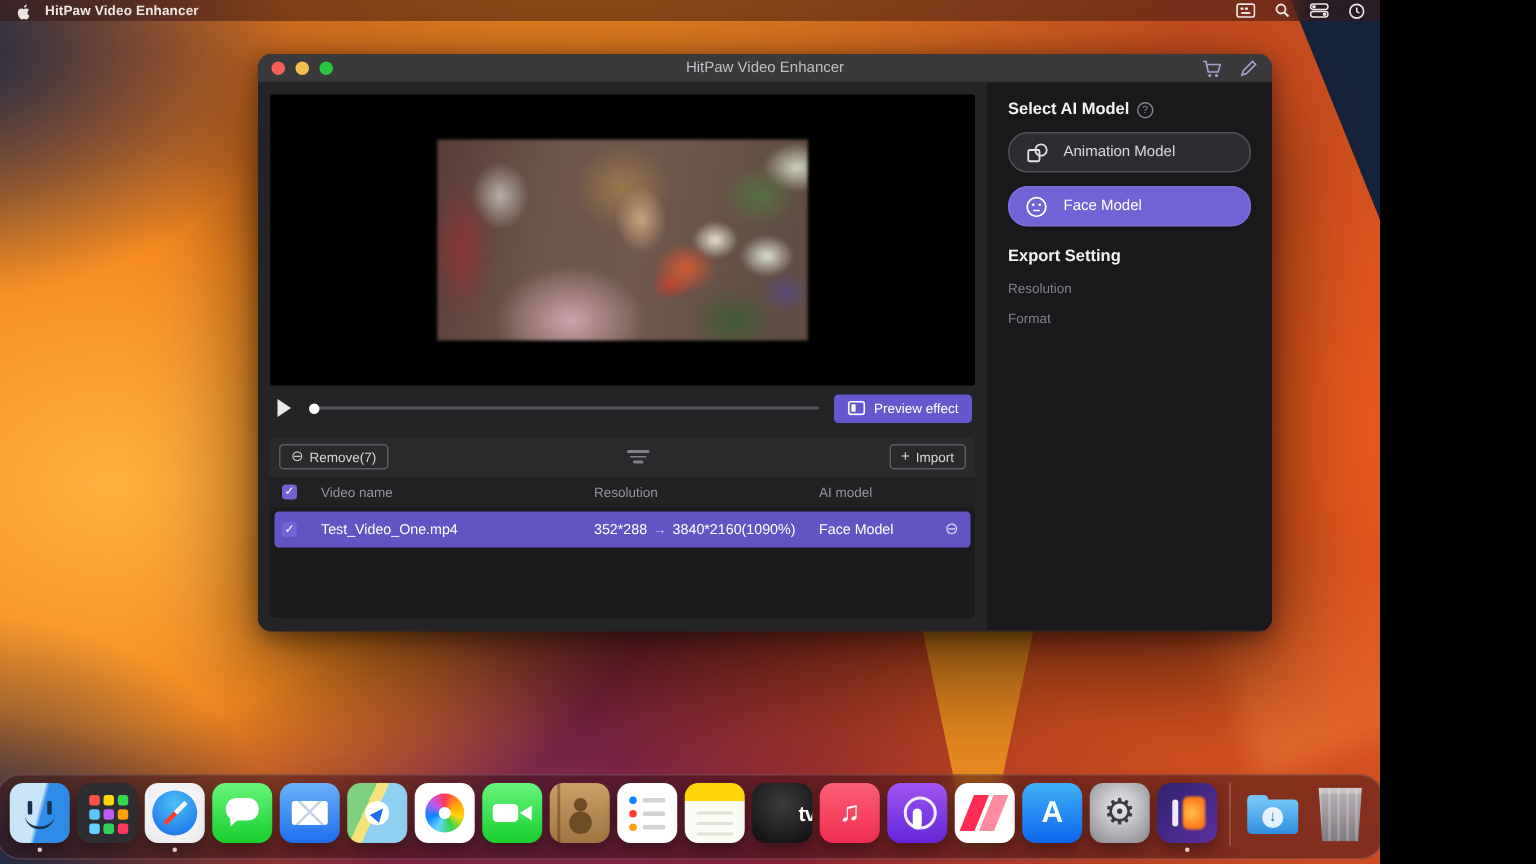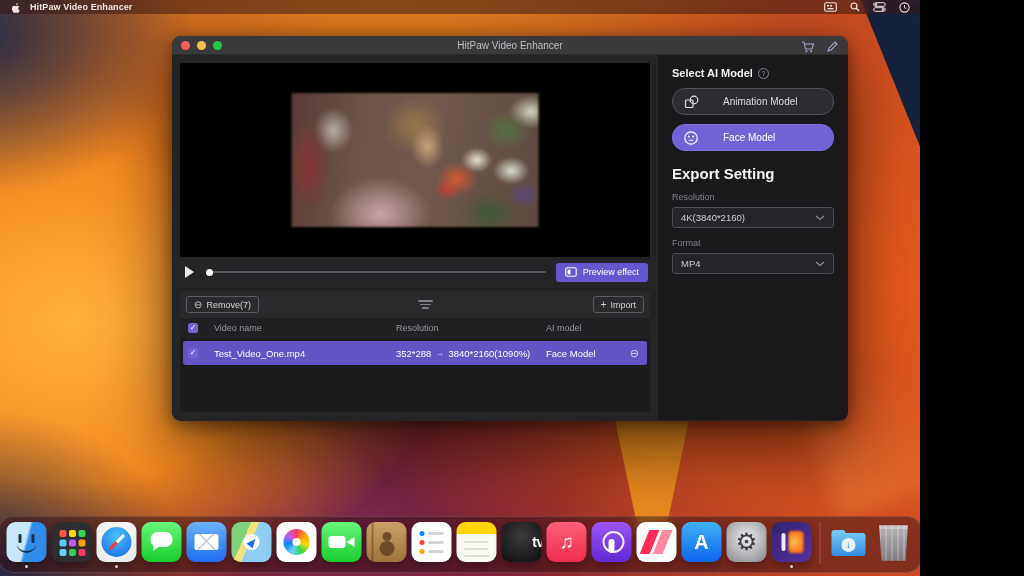--- a/index.html
+++ b/index.html
@@ -96,23 +96,23 @@
   .res-cell{display:flex;align-items:center;gap:4px;}
   .res-arrow{color:#cfc8f0;font-size:9px;}
   .row-action{justify-self:end;margin-right:8px;font-size:11px;color:#d9d5f2;cursor:pointer;line-height:1;}
 
   
   .rp-title-row{display:flex;align-items:center;gap:5px;}
   .rp-title{font-size:11px;font-weight:bold;color:#f2f2f4;}
   .info-ic{width:11px;height:11px;border:1px solid #85858c;border-radius:50%;color:#9a9aa0;font-size:7px;
     display:flex;align-items:center;justify-content:center;cursor:pointer;}
   .model-btn{margin-top:9px;height:27px;border-radius:13px;background:#2d2d31;border:1px solid #515156;
-    display:flex;align-items:center;gap:24px;padding-left:10px;color:#dcdcde;font-size:10px;cursor:pointer;}
+    display:flex;align-items:center;gap:10px;padding-left:10px;color:#dcdcde;font-size:10px;cursor:pointer;}
   .model-btn.selected{background:#7163d6;border-color:#7d70dd;color:#fff;}
-  .rp-h2{margin-top:14px;font-size:15px;font-weight:bold;color:#f2f2f4;}
+  .rp-h2{margin-top:14px;font-size:11px;font-weight:bold;color:#f2f2f4;}
   .rp-label{margin-top:10px;font-size:9px;color:#82828a;}
   .select{margin-top:5px;height:21px;border:1px solid #4c4c52;border-radius:3px;background:#252529;
     display:flex;align-items:center;justify-content:space-between;padding:0 8px;cursor:pointer;}
   .select-val{font-size:9.5px;color:#cfcfd3;}
   .export-btn{position:absolute;left:14px;right:14px;bottom:11px;height:24px;border-radius:4px;overflow:hidden;
     background:linear-gradient(180deg,#8f82f2,#7566e3);display:flex;align-items:center;justify-content:center;cursor:pointer;}
   .export-btn::before{content:"";position:absolute;left:0;top:0;bottom:0;width:38px;
     background:linear-gradient(115deg, rgba(255,255,255,.26) 0 26px, transparent 26px);}
   .crown{position:absolute;left:8px;top:5px;}
   .export-label{color:#fff;font-size:10.5px;}
@@ -362,34 +362,22 @@
               <circle cx="5.8" cy="6.5" r="0.9" fill="#fff"></circle>
               <circle cx="10.2" cy="6.5" r="0.9" fill="#fff"></circle>
               <path d="M5.8 10.3h4.4" stroke="#fff" stroke-width="1.1"></path>
             </svg>
           <span>Face Model</span>
         </div>
 
         <div class="rp-h2">Export Setting</div>
 
         <div class="rp-label">Resolution</div>
-        <div class="select">
-          <span class="select-val">4K(3840*2160)</span>
-          <svg width="10" height="6" viewBox="0 0 10 6">
-              <path d="M1 1l4 3.5L9 1" stroke="#8e8e96" stroke-width="1.2" fill="none"></path>
-            </svg>
-        </div>
 
         <div class="rp-label">Format</div>
-        <div class="select">
-          <span class="select-val">MP4</span>
-          <svg width="10" height="6" viewBox="0 0 10 6">
-              <path d="M1 1l4 3.5L9 1" stroke="#8e8e96" stroke-width="1.2" fill="none"></path>
-            </svg>
-        </div>
 
       </div>
     </div>
   </div>
 
   <div class="dock">
     <div class="dock-item">
         <div class="di finder"></div>
         <span class="run-dot" style="display: block;"></span>
       </div>

